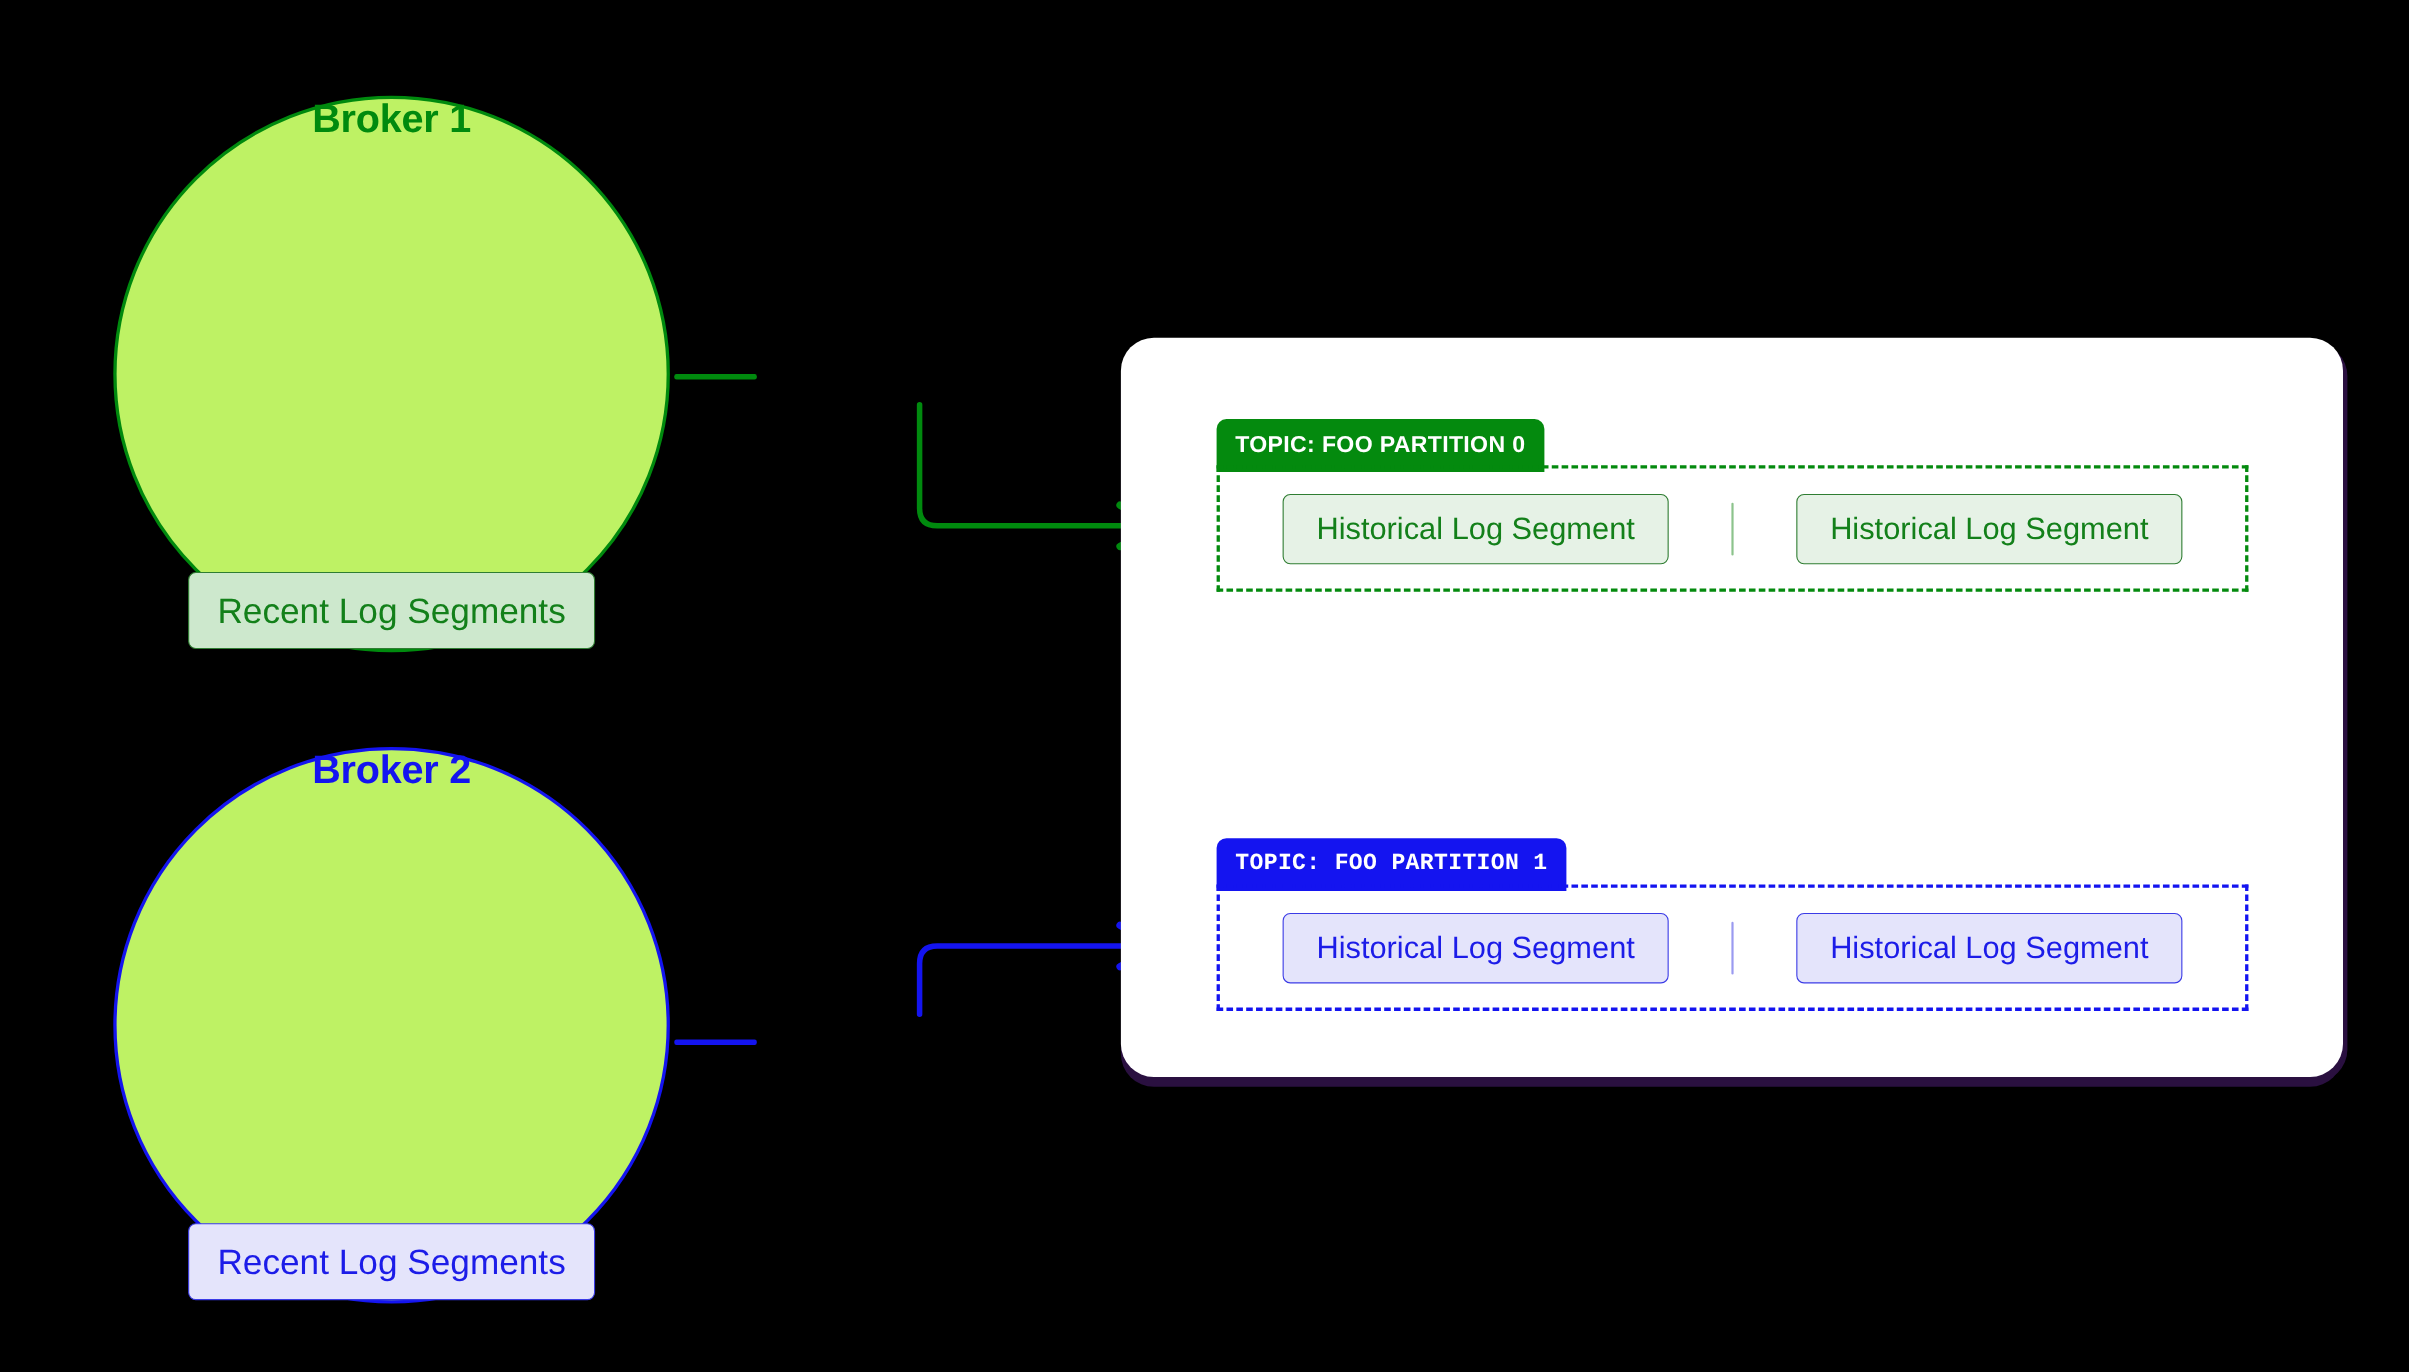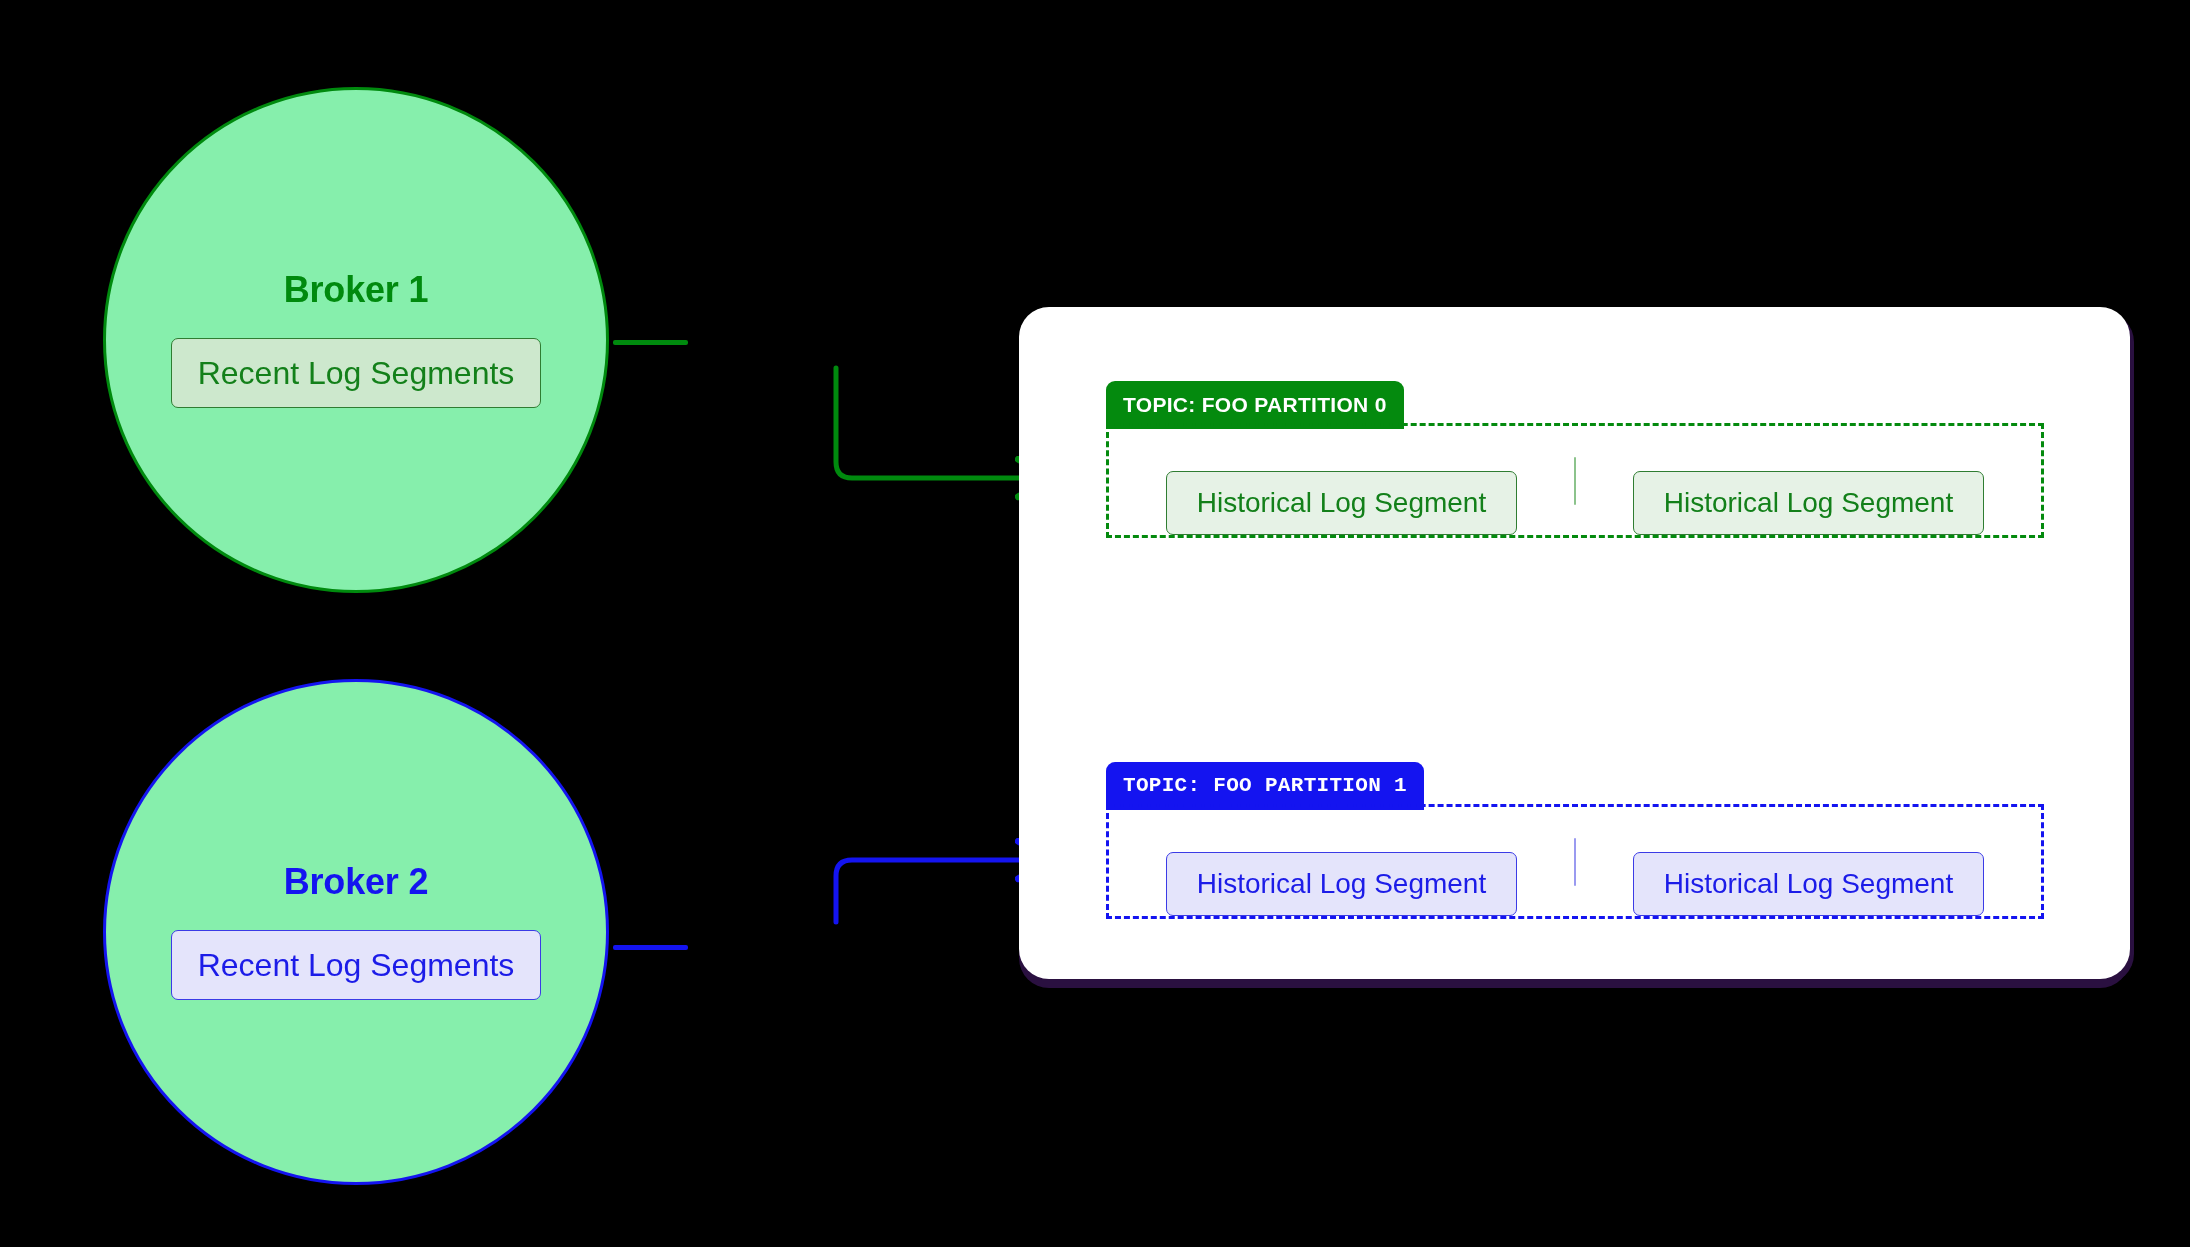--- a/index.html
+++ b/index.html
@@ -13,26 +13,26 @@
     height: 1247px;
     background: #000000;
     overflow: hidden;
     font-family: "Liberation Sans", sans-serif;
   }
 
   
   .broker-circle {
     position: absolute;
     border-radius: 50%;
-    background: #86efac;
+    background: #bef264;
     box-sizing: border-box;
     display: flex;
     flex-direction: column;
     align-items: center;
-    justify-content: center;
+    justify-content: space-between;
   }
   .broker-title {
     font-size: 36px;
     font-weight: 700;
     letter-spacing: -0.2px;
     line-height: 1;
     margin-bottom: 30px;
   }
   .broker-pill {
     box-sizing: border-box;
@@ -128,21 +128,21 @@
   #group-1 .partition-tab { background: #1414f0; font-family: Liberation Mono, monospace; }
 
   .partition-body {
     position: absolute;
     left: 0;
     top: 42px;
     width: 938px;
     height: 115px;
     box-sizing: border-box;
     display: flex;
-    align-items: flex-end;
+    align-items: center;
   }
   #group-0 .partition-body { border: 3px dashed #048a0e; }
   #group-1 .partition-body { border: 3px dashed #1414f0; }
 
   .seg-cell {
     flex: 1 1 0;
     display: flex;
     align-items: center;
     justify-content: center;
   }

